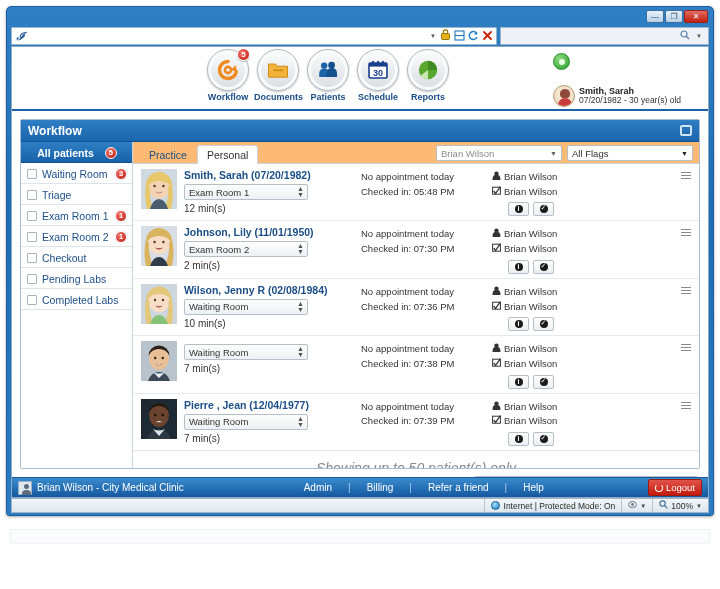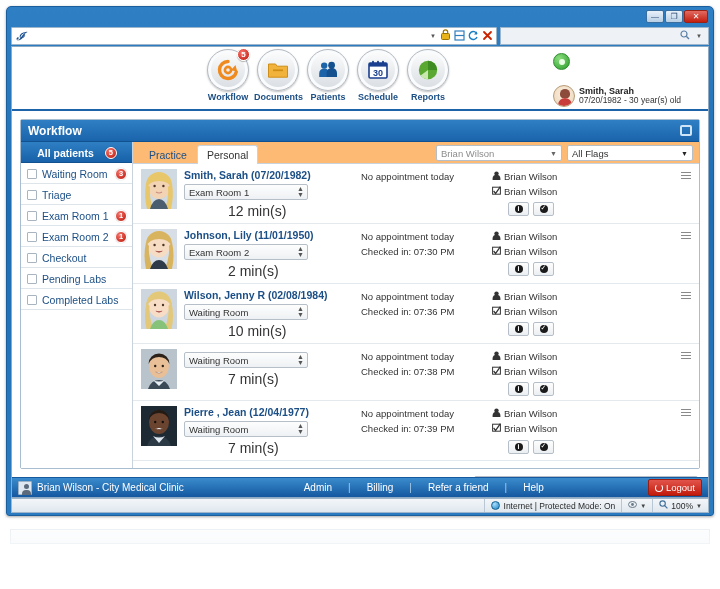--- a/index.html
+++ b/index.html
@@ -212,21 +212,21 @@
   .pphoto { width:36px;height:40px; flex:none; overflow:hidden; border:0; position:relative; }
   .pinfo { width:170px; flex:none; }
   .pname { font-size:10.5px; font-weight:bold; color:#1c4f86; cursor:pointer; }
   .proomsel {
     margin-top:3px; width:124px;height:16px; border:1px solid #b6bfc8;
     background:linear-gradient(#fdfdfd,#eef1f4);
     border-radius:2px; font-size:9.5px; color:#333;
     display:flex;align-items:center;padding:0 4px; position:relative;
   }
   .stepper { position:absolute; right:3px; top:1px; font-size:7px; line-height:6px; color:#555;}
-  .ptime { font-size:14px; color:#333; margin-top:3px;margin-left:44px; }
+  .ptime { font-size:10px; color:#333; margin-top:3px; }
   .pappt { width:124px; flex:none; font-size:9.5px; color:#333; line-height:1.55; padding-top:1px;}
   .pprov { flex:1; font-size:9.5px; color:#333; line-height:1.55; padding-top:1px; min-width:0;}
   .pprov .pl { display:flex; align-items:center; gap:3px; }
   .pbtns { display:flex; gap:4px; margin-top:3px; margin-left:16px; }
   .rbtn {
     width:21px;height:14px; border:1px solid #b6bfc8; border-radius:2px;
     background:linear-gradient(#fdfdfd,#eceff2);
     display:flex;align-items:center;justify-content:center;
   }
   .rbtn .dot { width:8px;height:8px;border-radius:50%;background:#1b1b1b; position:relative;}
@@ -549,20 +549,21 @@
                   <div class="pinfo">
                     <div class="pname">Smith, Sarah (07/20/1982)</div>
                     <div class="proomsel">
                       <span>Exam Room 1</span>
                       <span class="stepper">▲<br>▼</span>
                     </div>
                     <div class="ptime">12 min(s)</div>
                   </div>
                   <div class="pappt">
                     <div>No appointment today</div>
+                    <div>Checked in: 05:48 PM</div>
                   </div>
                   <div class="pprov">
                     <div class="pl">
                         <span><svg width="9" height="9" viewBox="0 0 9 9">
                             <circle cx="4.5" cy="2.6" r="2.2" fill="#333"></circle>
                             <path d="M0.6 9 v-1.4 a3.9 3.9 0 0 1 7.8 0 V9 Z" fill="#333"></path>
                           </svg></span>
                         <span>Brian Wilson</span>
                       </div>
                     <div class="pl">

